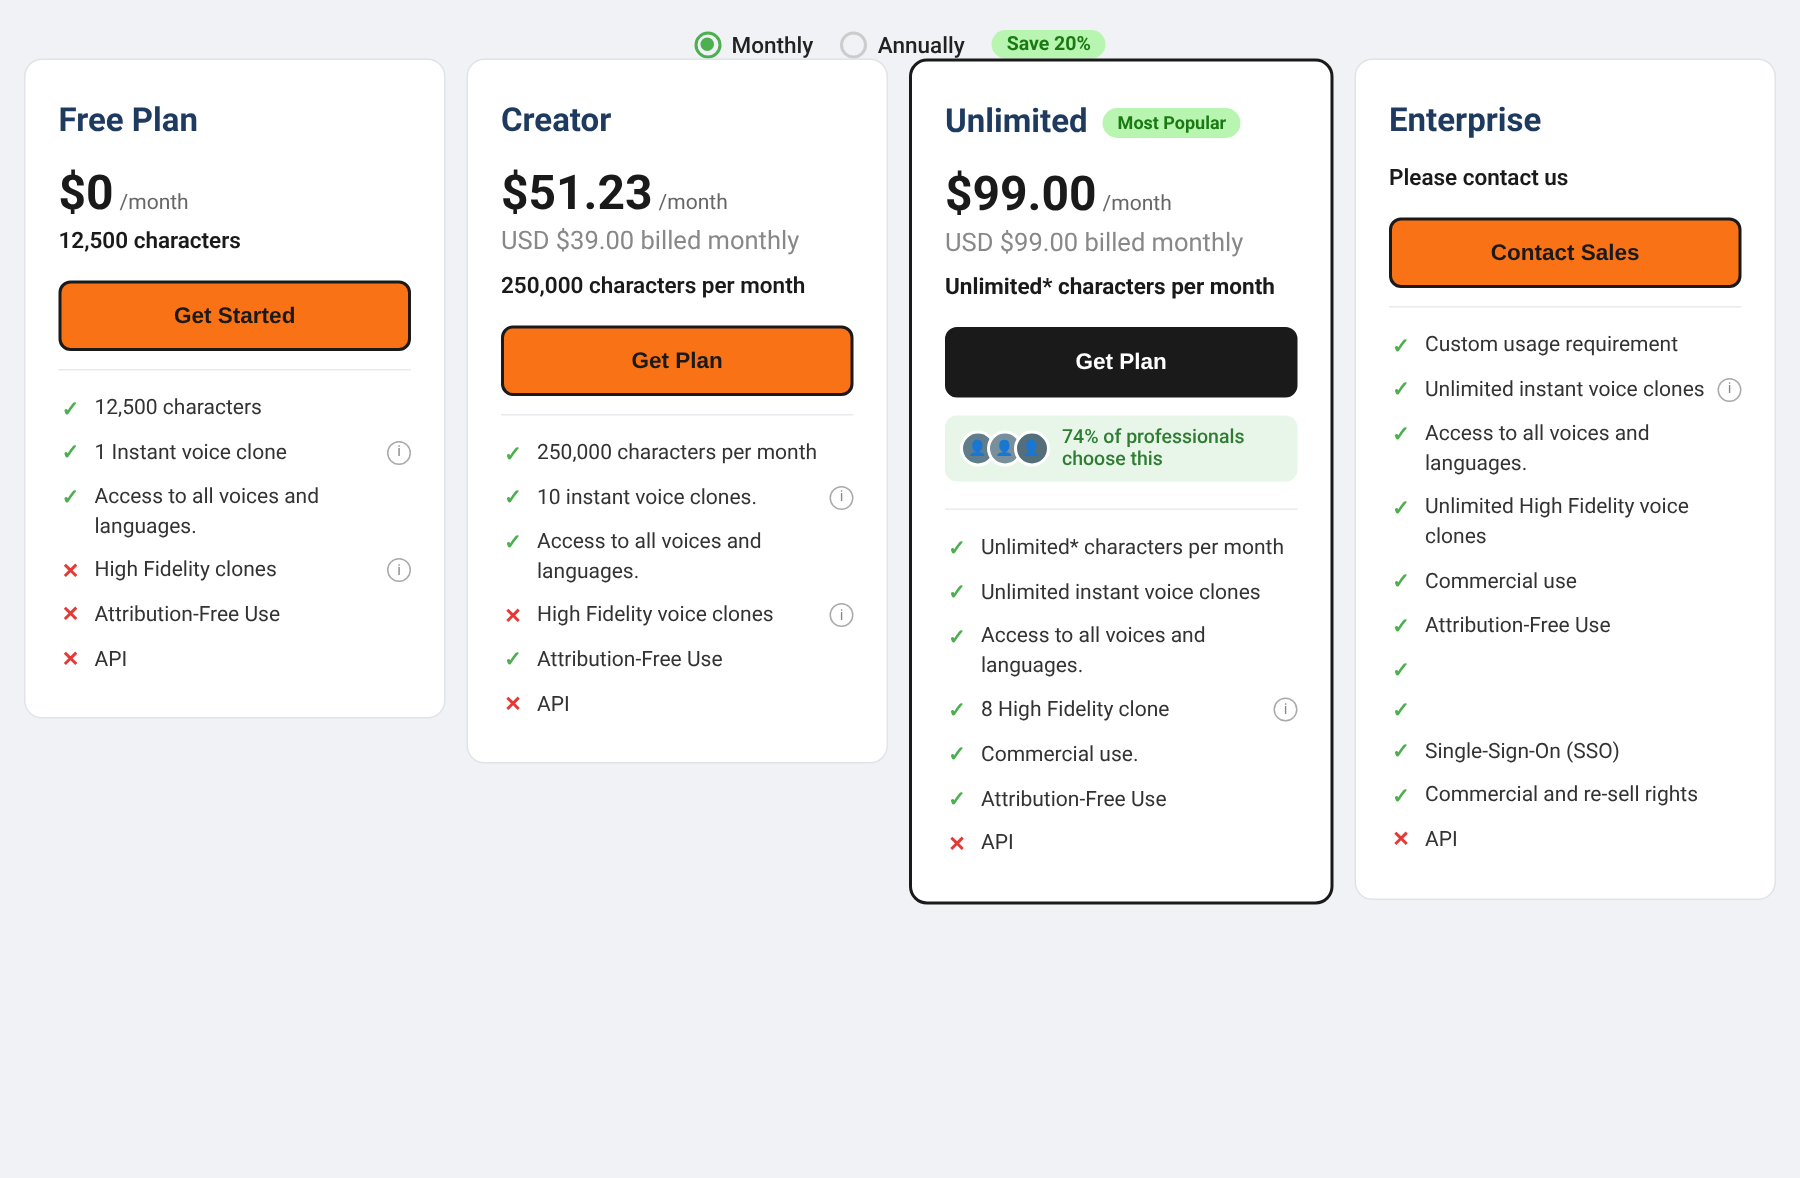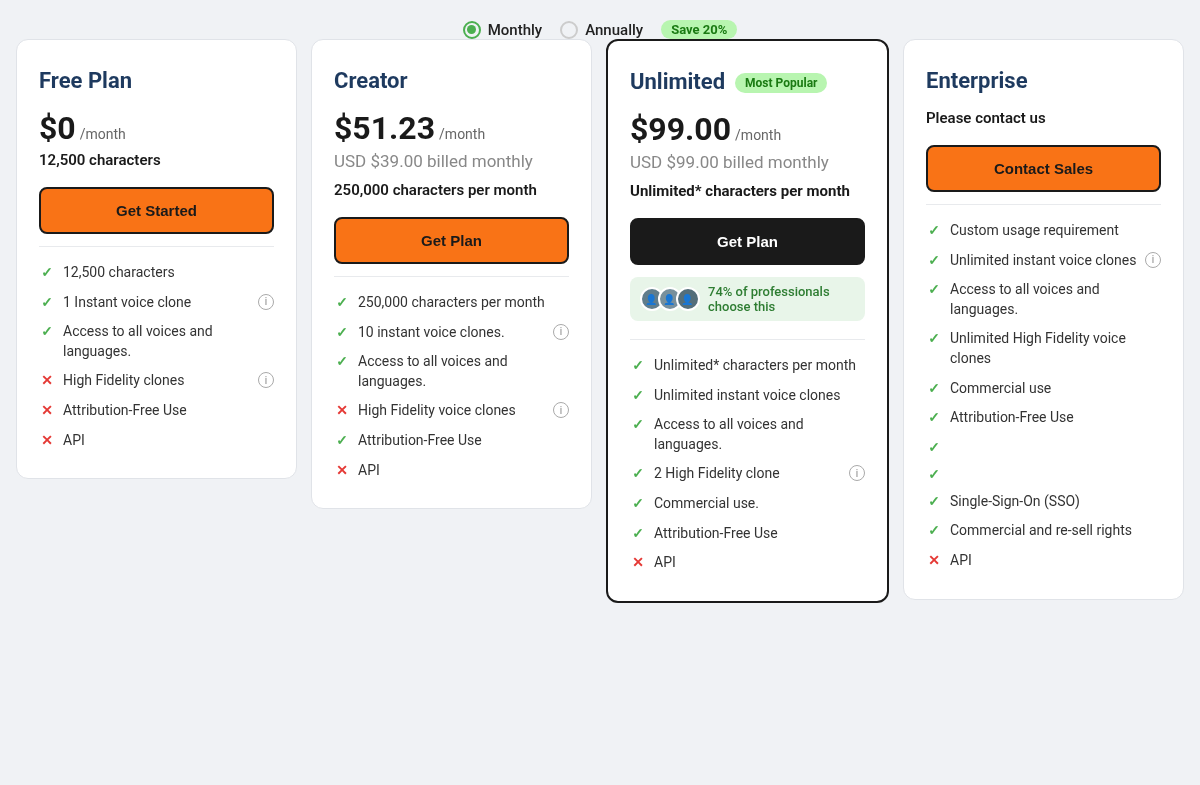--- a/index.html
+++ b/index.html
@@ -373,21 +373,21 @@
         </li>
         <li class="feature-item">
           <span class="feature-icon check">✓</span>
           <span class="feature-text-group">
             <span class="feature-text">Access to all voices and languages.</span>
           </span>
         </li>
         <li class="feature-item">
           <span class="feature-icon check">✓</span>
           <span class="feature-text-group">
-            <span class="feature-text">2 High Fidelity clone</span>
+            <span class="feature-text">8 High Fidelity clone</span>
             <span class="info-icon">i</span>
           </span>
         </li>
         <li class="feature-item">
           <span class="feature-icon check">✓</span>
           <span class="feature-text-group">
             <span class="feature-text">Commercial use.</span>
           </span>
         </li>
         <li class="feature-item">

